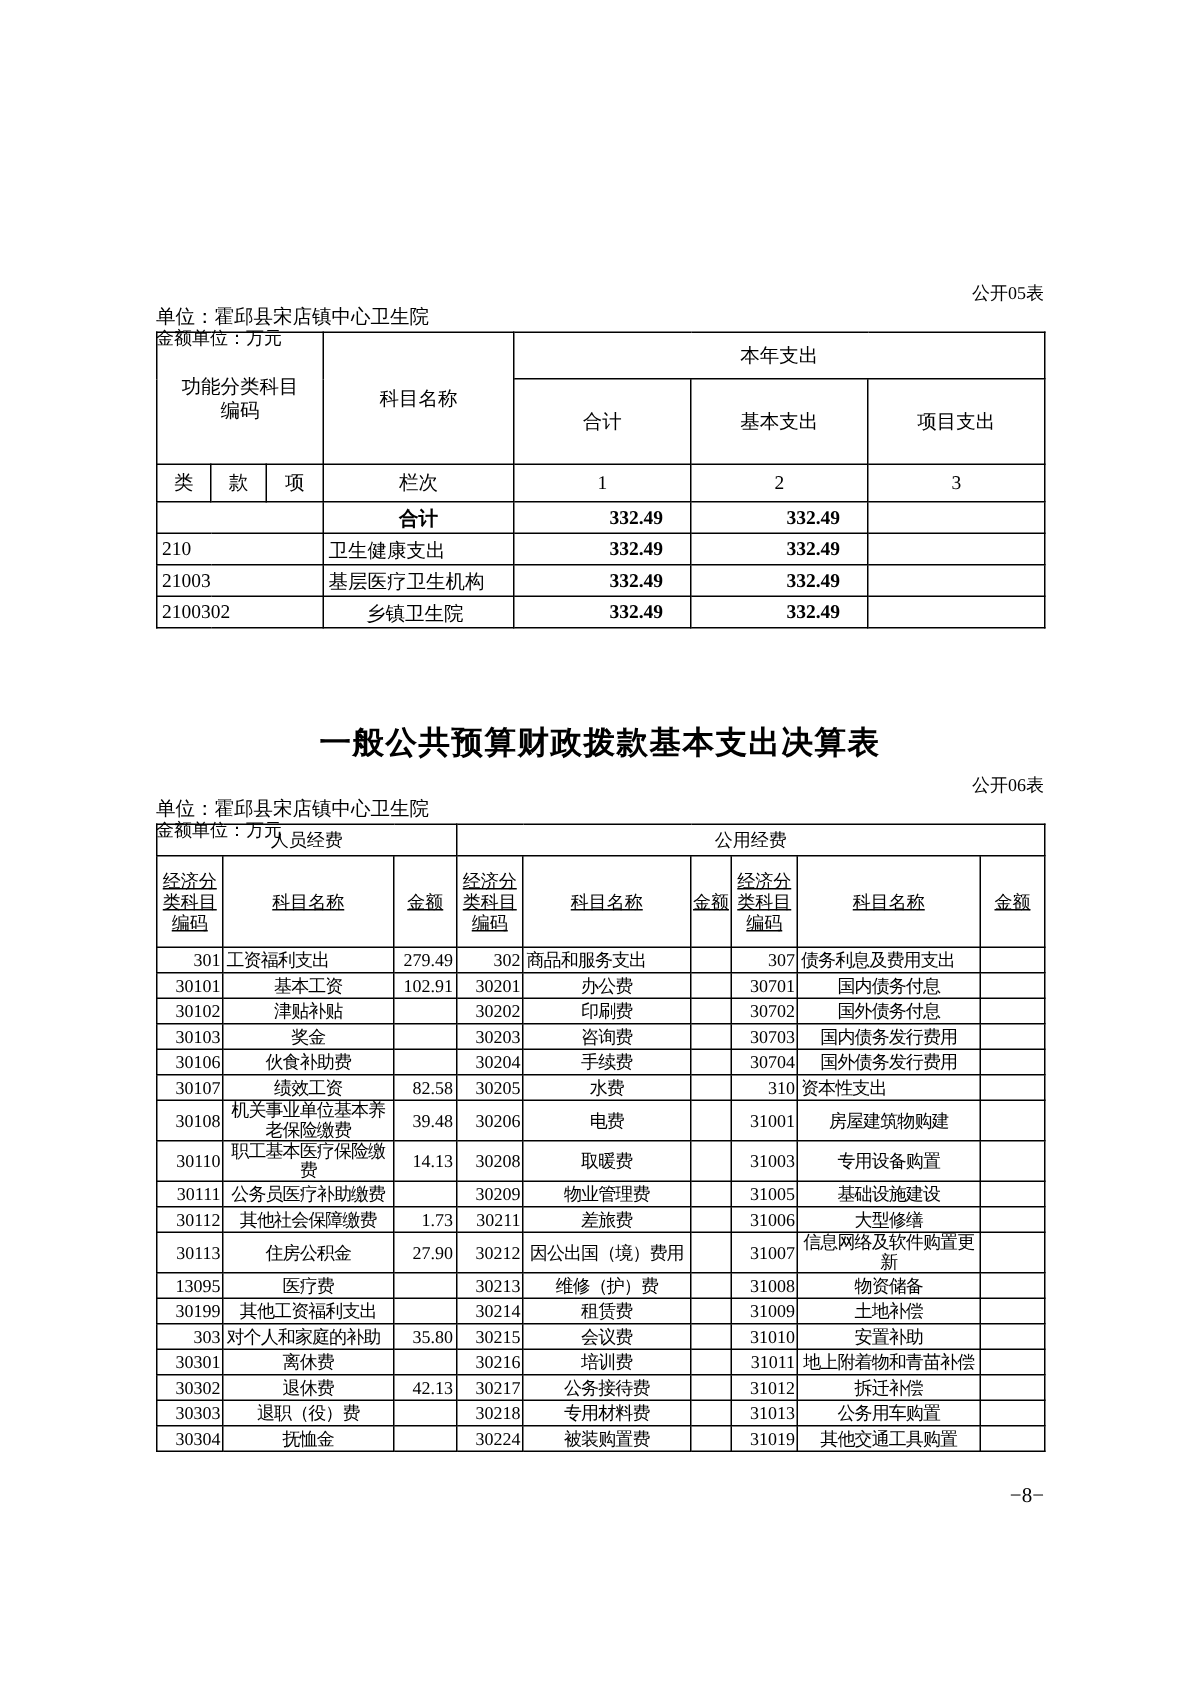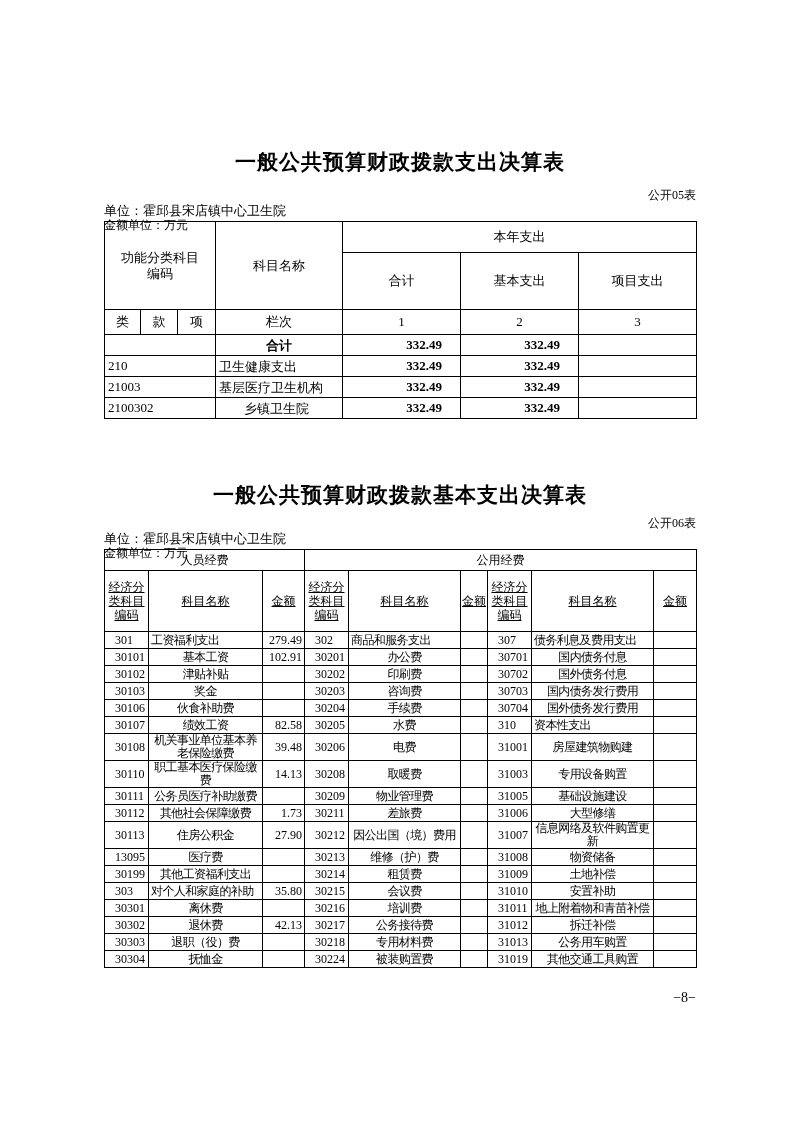--- a/index.html
+++ b/index.html
@@ -42,30 +42,29 @@
   .note{position:absolute;left:0;top:423px;font-size:13px;line-height:15px;}
   
   #table2{top:549px;font-size:12px;}
   #table2 .gh td{height:20px;}
   #table2 .ch td{height:60px;line-height:14px;text-decoration:underline;}
   #table2 tbody tr{height:17px;}
   #table2 td{line-height:13px;}
   .name2{text-align:center;letter-spacing:-0.6px;}
   .name2.toplevel{text-align:left;padding-left:2px;}
   .num2{text-align:right;padding-right:2px;}
-  #table2 .code{padding-left:10px;}
+  #table2 .code{padding-left:10px;text-align:right;}
   .page-num{position:absolute;right:0;top:990px;font-size:14px;}
 </style>
 </head>
 <body>
 
 <div class="sheet">
   <div class="content">
 
-    <h1 class="doc-title" id="title1">一般公共预算财政拨款支出决算表</h1>
     <div class="pub-label" id="pub1">公开05表</div>
     <div class="meta" id="meta1">
       <span class="unit">单位：霍邱县宋店镇中心卫生院</span>
       <span class="amt-unit">金额单位：万元</span>
     </div>
 
     <table id="table1">
       <colgroup>
         <col style="width:36px">
           <col style="width:37px">

